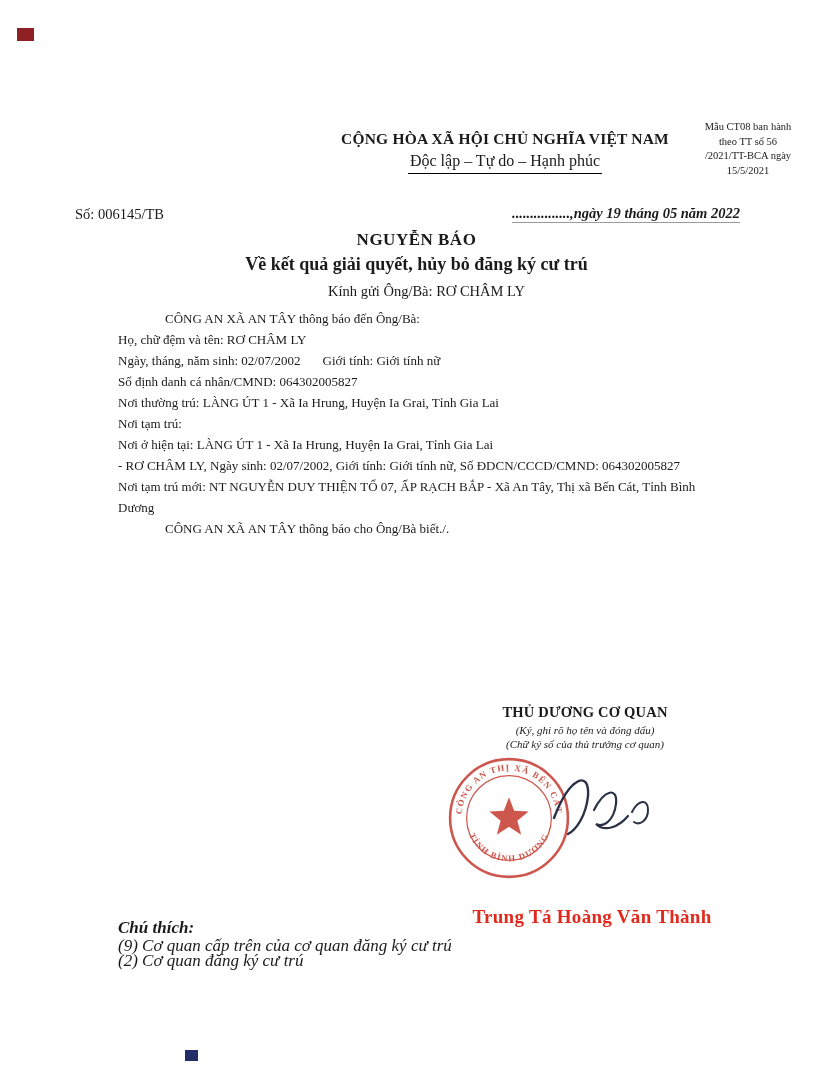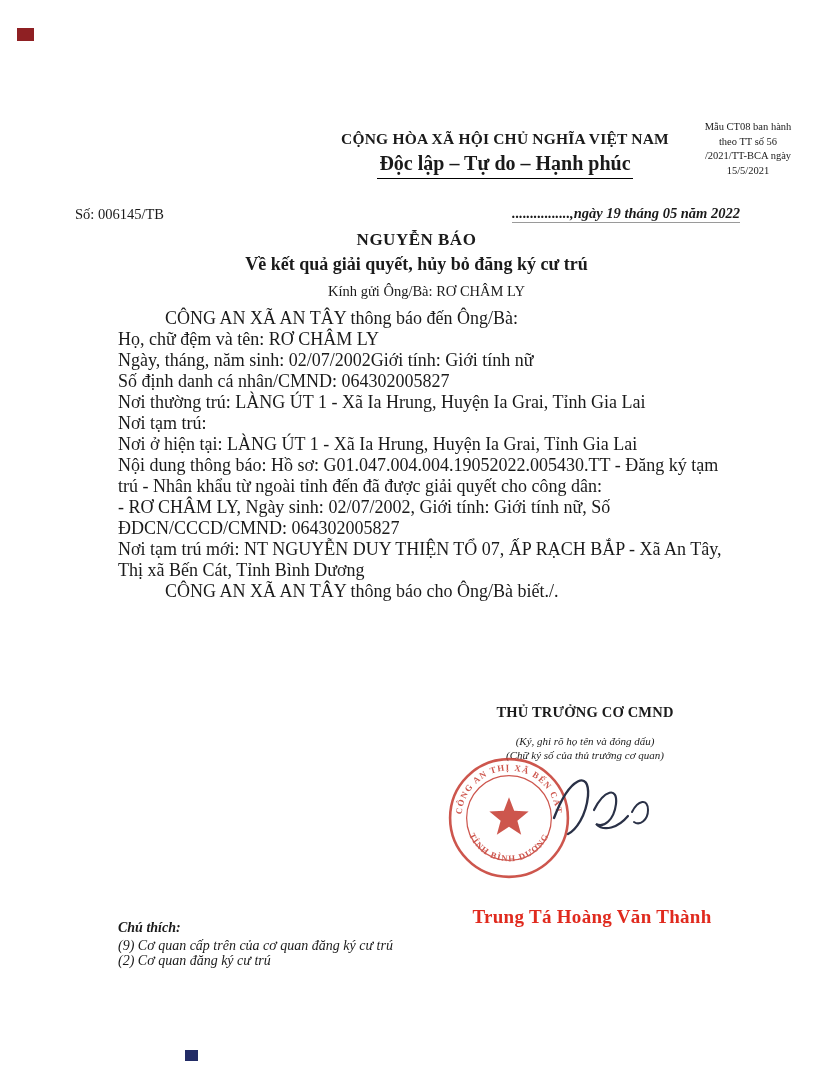--- a/index.html
+++ b/index.html
@@ -26,55 +26,55 @@
 
   
   .hdr-left{position:absolute;left:48px;top:138px;font-size:13.5px;white-space:nowrap;}
   .hdr-left .l1{font-weight:normal;letter-spacing:.2px;}
   .hdr-left .l2{font-weight:bold;margin-top:11px;letter-spacing:.2px;}
   .hdr-left sup{font-size:9px;}
 
   .hdr-center{position:absolute;left:300px;top:130px;width:410px;text-align:center;}
   .nat1{font-weight:bold;font-size:15.5px;letter-spacing:.2px;}
   .nat2{margin-top:4px;}
-  .nat2 span{display:inline-block;font-weight:bold;font-size:20px;border-bottom:1.5px solid #000;padding:0 2px 3px 2px;}
+  .nat2 span{display:inline-block;font-weight:normal;font-size:16px;border-bottom:1.5px solid #000;padding:0 2px 3px 2px;}
 
   .hdr-note{position:absolute;left:686px;top:120px;width:124px;font-size:10.5px;line-height:14.5px;text-align:center;}
 
   .doc-number{position:absolute;left:75px;top:206px;font-size:14.5px;}
   .date-line{position:absolute;left:460px;top:205px;width:280px;text-align:right;font-size:14.5px;}
   .date-line span{display:inline-block;font-style:italic;font-weight:bold;border-bottom:1px solid #9a9a9a;padding-bottom:0;}
 
   
   .title{position:absolute;left:0;top:230px;width:100%;text-align:center;font-weight:bold;font-size:17px;letter-spacing:.5px;}
   .subtitle{position:absolute;left:0;top:254px;width:100%;text-align:center;font-weight:bold;font-size:18px;}
   .salutation{position:absolute;left:0;top:283px;width:100%;text-align:center;font-size:14.5px;padding-left:20px;}
 
   
-  .body{position:absolute;left:118px;top:308px;width:616px;font-size:18px;line-height:21px;}
+  .body{position:absolute;left:118px;top:308px;width:616px;font-size:13px;line-height:21px;}
   .body p{margin:0;}
   .indent{text-indent:47px;}
   .mb12{margin-bottom:12px;} .mb10{margin-bottom:10px;} .mb4{margin-bottom:4px;}
   .mb15{margin-bottom:15px;} .mb14{margin-bottom:14px;} .mb6{margin-bottom:6px;}
   .mb2{margin-bottom:2px;} .mb8{margin-bottom:8px;}
-  .gender-gap{}
+  .gender-gap{margin-left:22px;}
 
   
   .sig-block{position:absolute;left:440px;top:704px;width:290px;text-align:center;}
   .sig-title{font-weight:bold;font-size:14.5px;letter-spacing:.2px;}
-  .sig-note{font-style:italic;font-size:11px;line-height:14px;margin-top:13px;}
+  .sig-note{font-style:italic;font-size:11px;line-height:14px;margin-top:2px;}
   .sig-note + .sig-note{margin-top:0;}
 
   .stamp{position:absolute;left:447px;top:756px;width:124px;height:124px;opacity:.85;}
   .signature-ink{position:absolute;left:548px;top:766px;width:112px;height:84px;}
   .signer-name{position:absolute;left:447px;top:906px;width:290px;text-align:center;
     color:var(--red_name);font-weight:bold;font-size:19px;letter-spacing:.3px;}
 
   
-  .footnotes{position:absolute;left:118px;top:920px;font-size:14px;line-height:15px;}
+  .footnotes{position:absolute;left:118px;top:920px;font-size:17px;line-height:15px;}
   .fn-title{font-weight:bold;font-style:italic;margin-bottom:3px;}
   .fn{font-style:italic;}
 </style>
 </head>
 <body>
 
 <div class="page">
 
   <div class="artifact-red"></div>
   <div class="artifact-navy"></div>
@@ -102,28 +102,27 @@
   <div class="body">
     <p class="indent mb12">CÔNG AN XÃ AN TÂY thông báo đến Ông/Bà:</p>
     <p class="mb10">Họ, chữ đệm và tên: RƠ CHÂM LY</p>
     <p class="mb4">
       <span>Ngày, tháng, năm sinh: 02/07/2002</span><span class="gender-gap">Giới tính: Giới tính nữ</span>
     </p>
     <p class="mb15">Số định danh cá nhân/CMND: 064302005827</p>
     <p class="mb14">Nơi thường trú: LÀNG ÚT 1 - Xã Ia Hrung, Huyện Ia Grai, Tỉnh Gia Lai</p>
     <p class="mb12">Nơi tạm trú:</p>
     <p class="mb6">Nơi ở hiện tại: LÀNG ÚT 1 - Xã Ia Hrung, Huyện Ia Grai, Tỉnh Gia Lai</p>
-    <p class="mb2">Nội dung thông báo: Hồ sơ: G01.047.004.004.19052022.005430.TT - Đăng ký tạm trú - Nhân khẩu từ ngoài tỉnh đến đã được giải quyết cho công dân:</p>
     <p class="mb2">- RƠ CHÂM LY, Ngày sinh: 02/07/2002, Giới tính: Giới tính nữ, Số ĐDCN/CCCD/CMND: 064302005827</p>
     <p>Nơi tạm trú mới: NT NGUYỄN DUY THIỆN TỔ 07, ẤP RẠCH BẮP - Xã An Tây, Thị xã Bến Cát, Tỉnh Bình Dương</p>
     <p class="indent">CÔNG AN XÃ AN TÂY thông báo cho Ông/Bà biết./.</p>
   </div>
 
   <div class="sig-block">
-    <div class="sig-title">THỦ TRƯỞNG CƠ CMND</div>
+    <div class="sig-title">THỦ DƯƠNG CƠ QUAN</div>
     <div class="sig-note">(Ký, ghi rõ họ tên và đóng dấu)</div>
     <div class="sig-note">(Chữ ký số của thủ trưởng cơ quan)</div>
   </div>
 
   <svg class="stamp" viewBox="0 0 120 120" aria-hidden="true">
     <circle cx="60" cy="60" r="57" fill="none" stroke="var(--red_stamp)" stroke-width="2.5"></circle>
     <circle cx="60" cy="60" r="41" fill="none" stroke="var(--red_stamp)" stroke-width="1.2"></circle>
     <polygon points="60,40 65,53.1 79,53.8 68.1,62.6 71.8,76.2 60,68.5 48.2,76.2 51.9,62.6 41,53.8 55,53.1" fill="var(--red_stamp)"></polygon>
     <defs>
       <path id="arcTop" d="M14,60 A46,46 0 0 1 106,60"></path>

